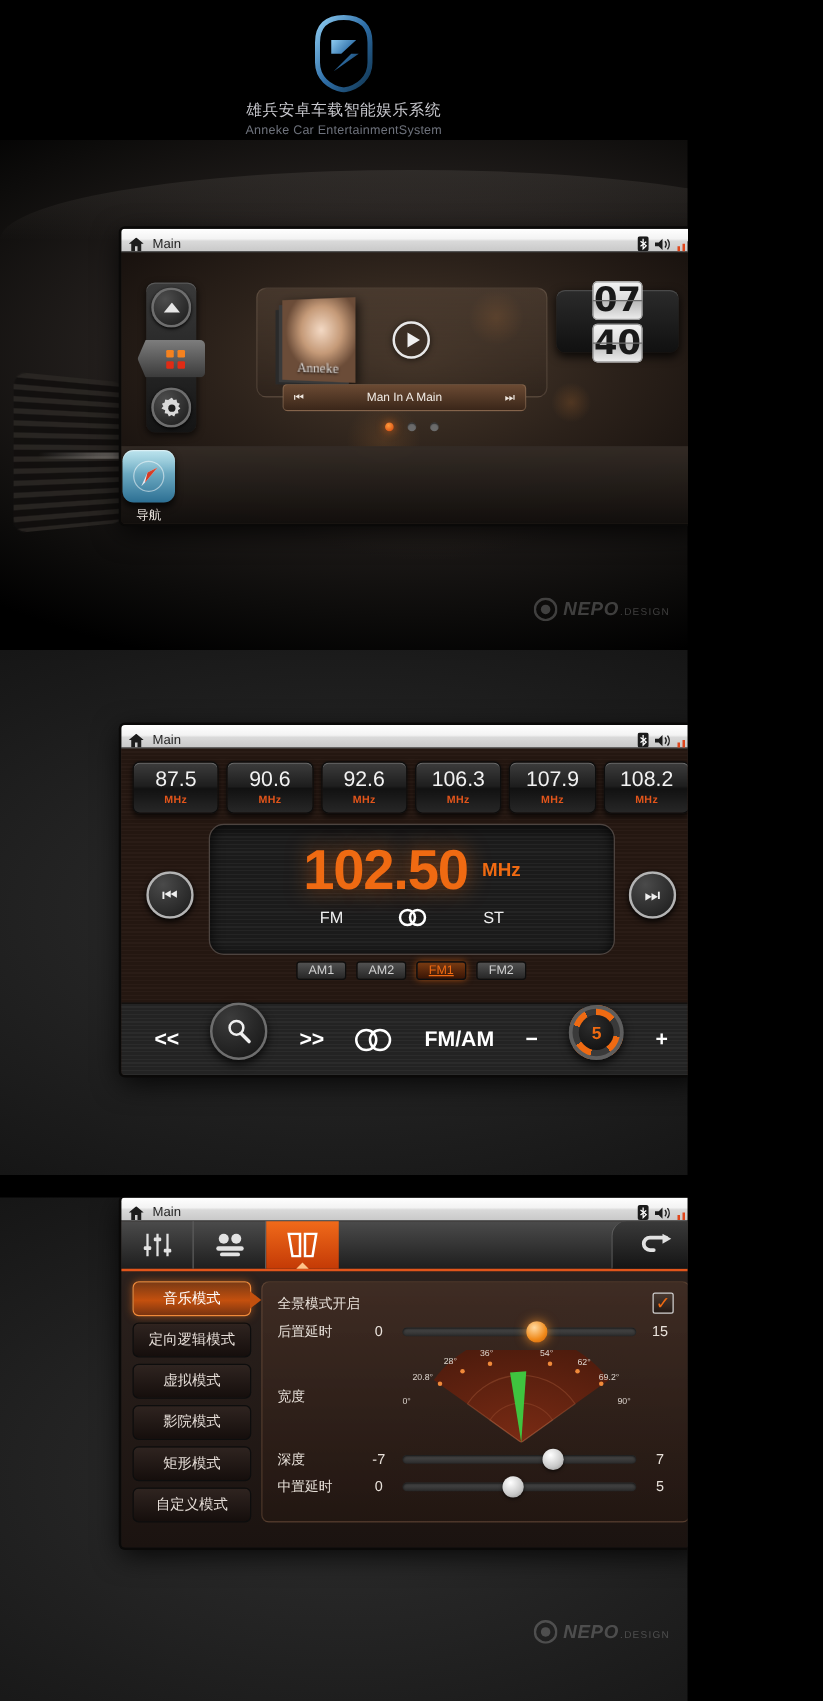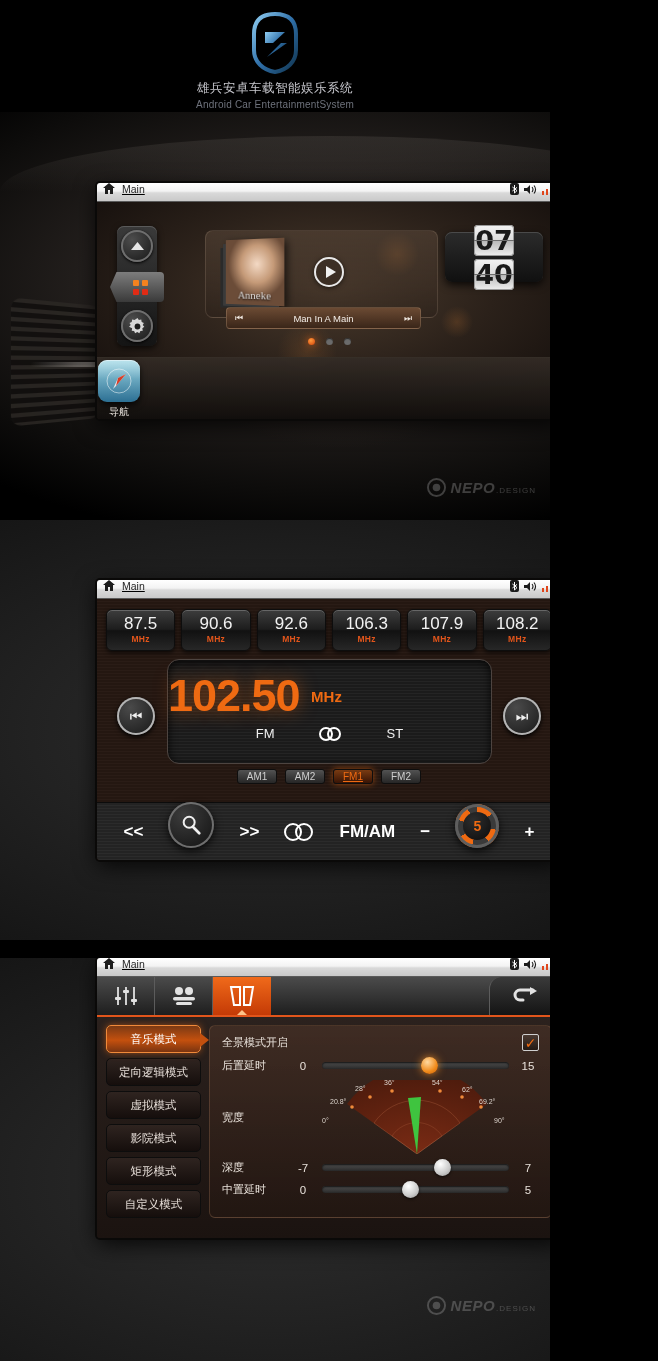--- a/index.html
+++ b/index.html
@@ -46,24 +46,23 @@
   .vent.r { right: 12px; transform: perspective(200px) rotateY(-18deg); }
   .dash-shine { position:absolute; left:30px; top:250px; width:120px; height:5px;
     background: linear-gradient(90deg, rgba(0,0,0,0), rgba(170,165,160,.55), rgba(0,0,0,0)); border-radius:4px; }
   .dash-shine.r { left:auto; right:30px; }
 
   
   .unit { position: relative; background: #161412; border-radius: 3px;
           box-shadow: 0 0 0 2px #0a0908, 0 6px 22px rgba(0,0,0,.85); overflow: hidden; }
 
   .statusbar {
-    height: 19px; display:flex; align-items:flex-start; padding: 0 5px 0 6px;
+    height: 19px; display:flex; align-items:flex-end; padding: 0 5px 0 6px;
     background: linear-gradient(180deg,#ffffff 0%,#f3f3f3 45%,#d9d9d9 55%,#c9c9c9 100%);
     border-bottom: 1px solid #5a5a5a;
-    text-decoration: underline;
   }
   .sb-title { font-size: 10.5px; color:#262626; margin-left: 7px; font-weight:500; }
   .sb-right { margin-left:auto; display:flex; align-items:center; gap:5px; }
   .sig { display:flex; align-items:flex-end; gap:1.5px; height:11px; }
   .sig i { width:2.5px; display:block; background:#1b1b1b; }
   .sig i.a { background:#e0461c; }
   .sig i:nth-child(1){height:4px} .sig i:nth-child(2){height:6px}
   .sig i:nth-child(3){height:8px} .sig i:nth-child(4){height:11px}
 
   
@@ -161,21 +160,21 @@
     background: linear-gradient(180deg,#3d3d3d 0%,#1d1d1d 48%,#111 52%,#272727 100%);
     box-shadow: inset 0 1px 0 rgba(255,255,255,.22), 0 2px 4px rgba(0,0,0,.65);
     border:1px solid #0d0d0d; }
   .preset .f { font-size:17px; color:#f2f2f2; line-height:20px; font-weight:500; }
   .preset .u { font-size:8.5px; color:#e2551b; font-weight:bold; letter-spacing:.3px; }
 
   .tuner { position:absolute; left:70px; top:60px; width:325px; height:105px;
     border-radius:12px; border:1px solid #4d4440;
     background: repeating-linear-gradient(0deg,#242424 0,#242424 1px,#1b1b1b 1px,#1b1b1b 3px);
     box-shadow: inset 0 2px 10px rgba(0,0,0,.85); }
-  .freq { padding-top:10px; }
+  .freq { text-align:center; padding-top:10px; }
   .freq .n { font-size:45px; font-weight:bold; color:#ef6a12; letter-spacing:-1px;
     text-shadow:0 0 18px rgba(239,106,18,.55); display:inline-block; vertical-align:middle; }
   .freq .u { font-size:15px; font-weight:bold; color:#ef6a12; margin-left:7px;
     display:inline-block; vertical-align:middle; }
   .tuner-row { display:flex; justify-content:center; align-items:center; gap:44px; margin-top:4px; }
   .tuner-row span { font-size:13px; color:#efefef;text-align:right; }
   .stereo-ico { display:inline-block; width:24px; height:14px; position:relative; }
   .stereo-ico b { position:absolute; top:0; width:14px; height:14px; border-radius:50%;
     border:2.2px solid #fff; display:block; }
   .stereo-ico b:first-child{left:0}  .stereo-ico b:last-child{left:8px}
@@ -275,21 +274,21 @@
         <linearGradient id="lg" x1="0" y1="0" x2="1" y2="1">
           <stop offset="0" stop-color="#8fcdf2"></stop>
             <stop offset=".5" stop-color="#2f6fa8"></stop>
           <stop offset="1" stop-color="#10344f"></stop>
         </linearGradient>
       </defs>
       <path d="M28 2 C14 2 7 9 7 22 v16 c0 12 9 20 21 22 12-2 21-10 21-22 V22 C49 9 42 2 28 2 z" fill="none" stroke="url(#lg)" stroke-width="4"></path>
       <path d="M18 20 h20 l-12 11 h14 l-20 14 14-14 H18 z" fill="url(#lg)"></path>
     </svg>
     <div class="logo-cn">雄兵安卓车载智能娱乐系统</div>
-    <div class="logo-en">Android Car EntertainmentSystem</div>
+    <div class="logo-en">Anneke Car EntertainmentSystem</div>
   </div>
 
   <div class="dash">
     <div class="vent l"></div>
     <div class="vent r"></div>
     <div class="dash-shine"></div>
     <div class="dash-shine r"></div>
   </div>
 
   <div class="unit home-screen">

